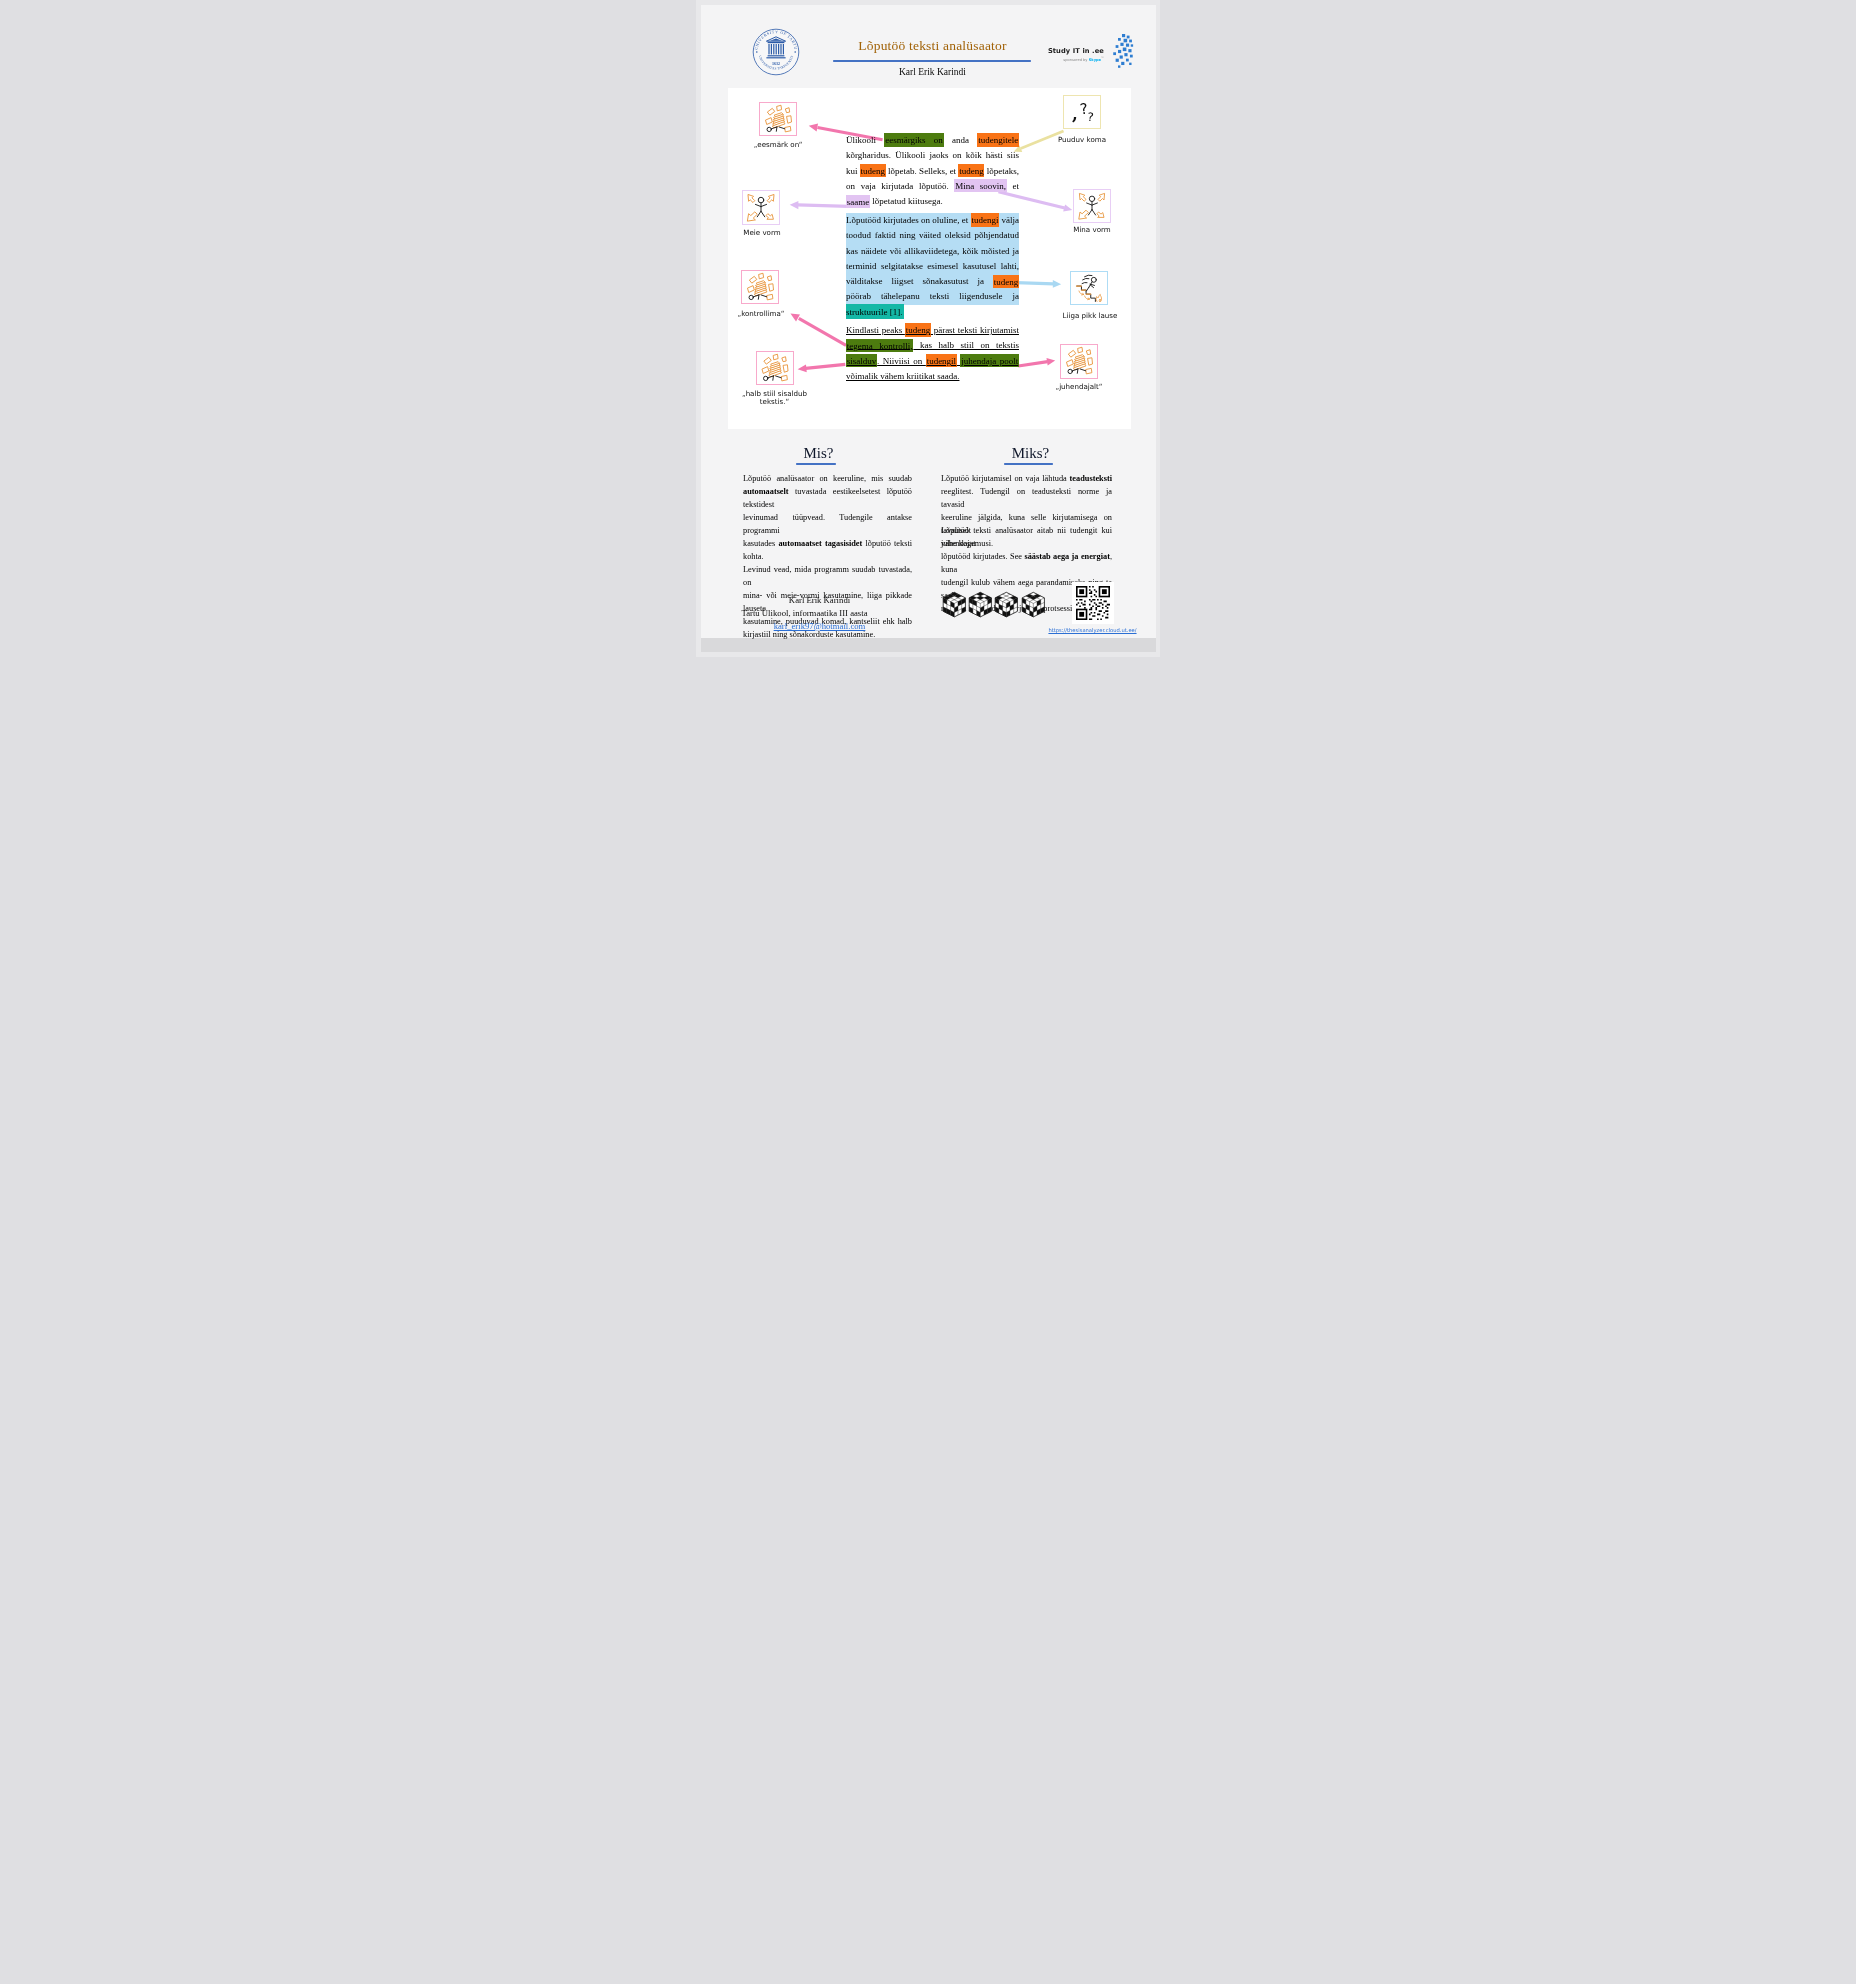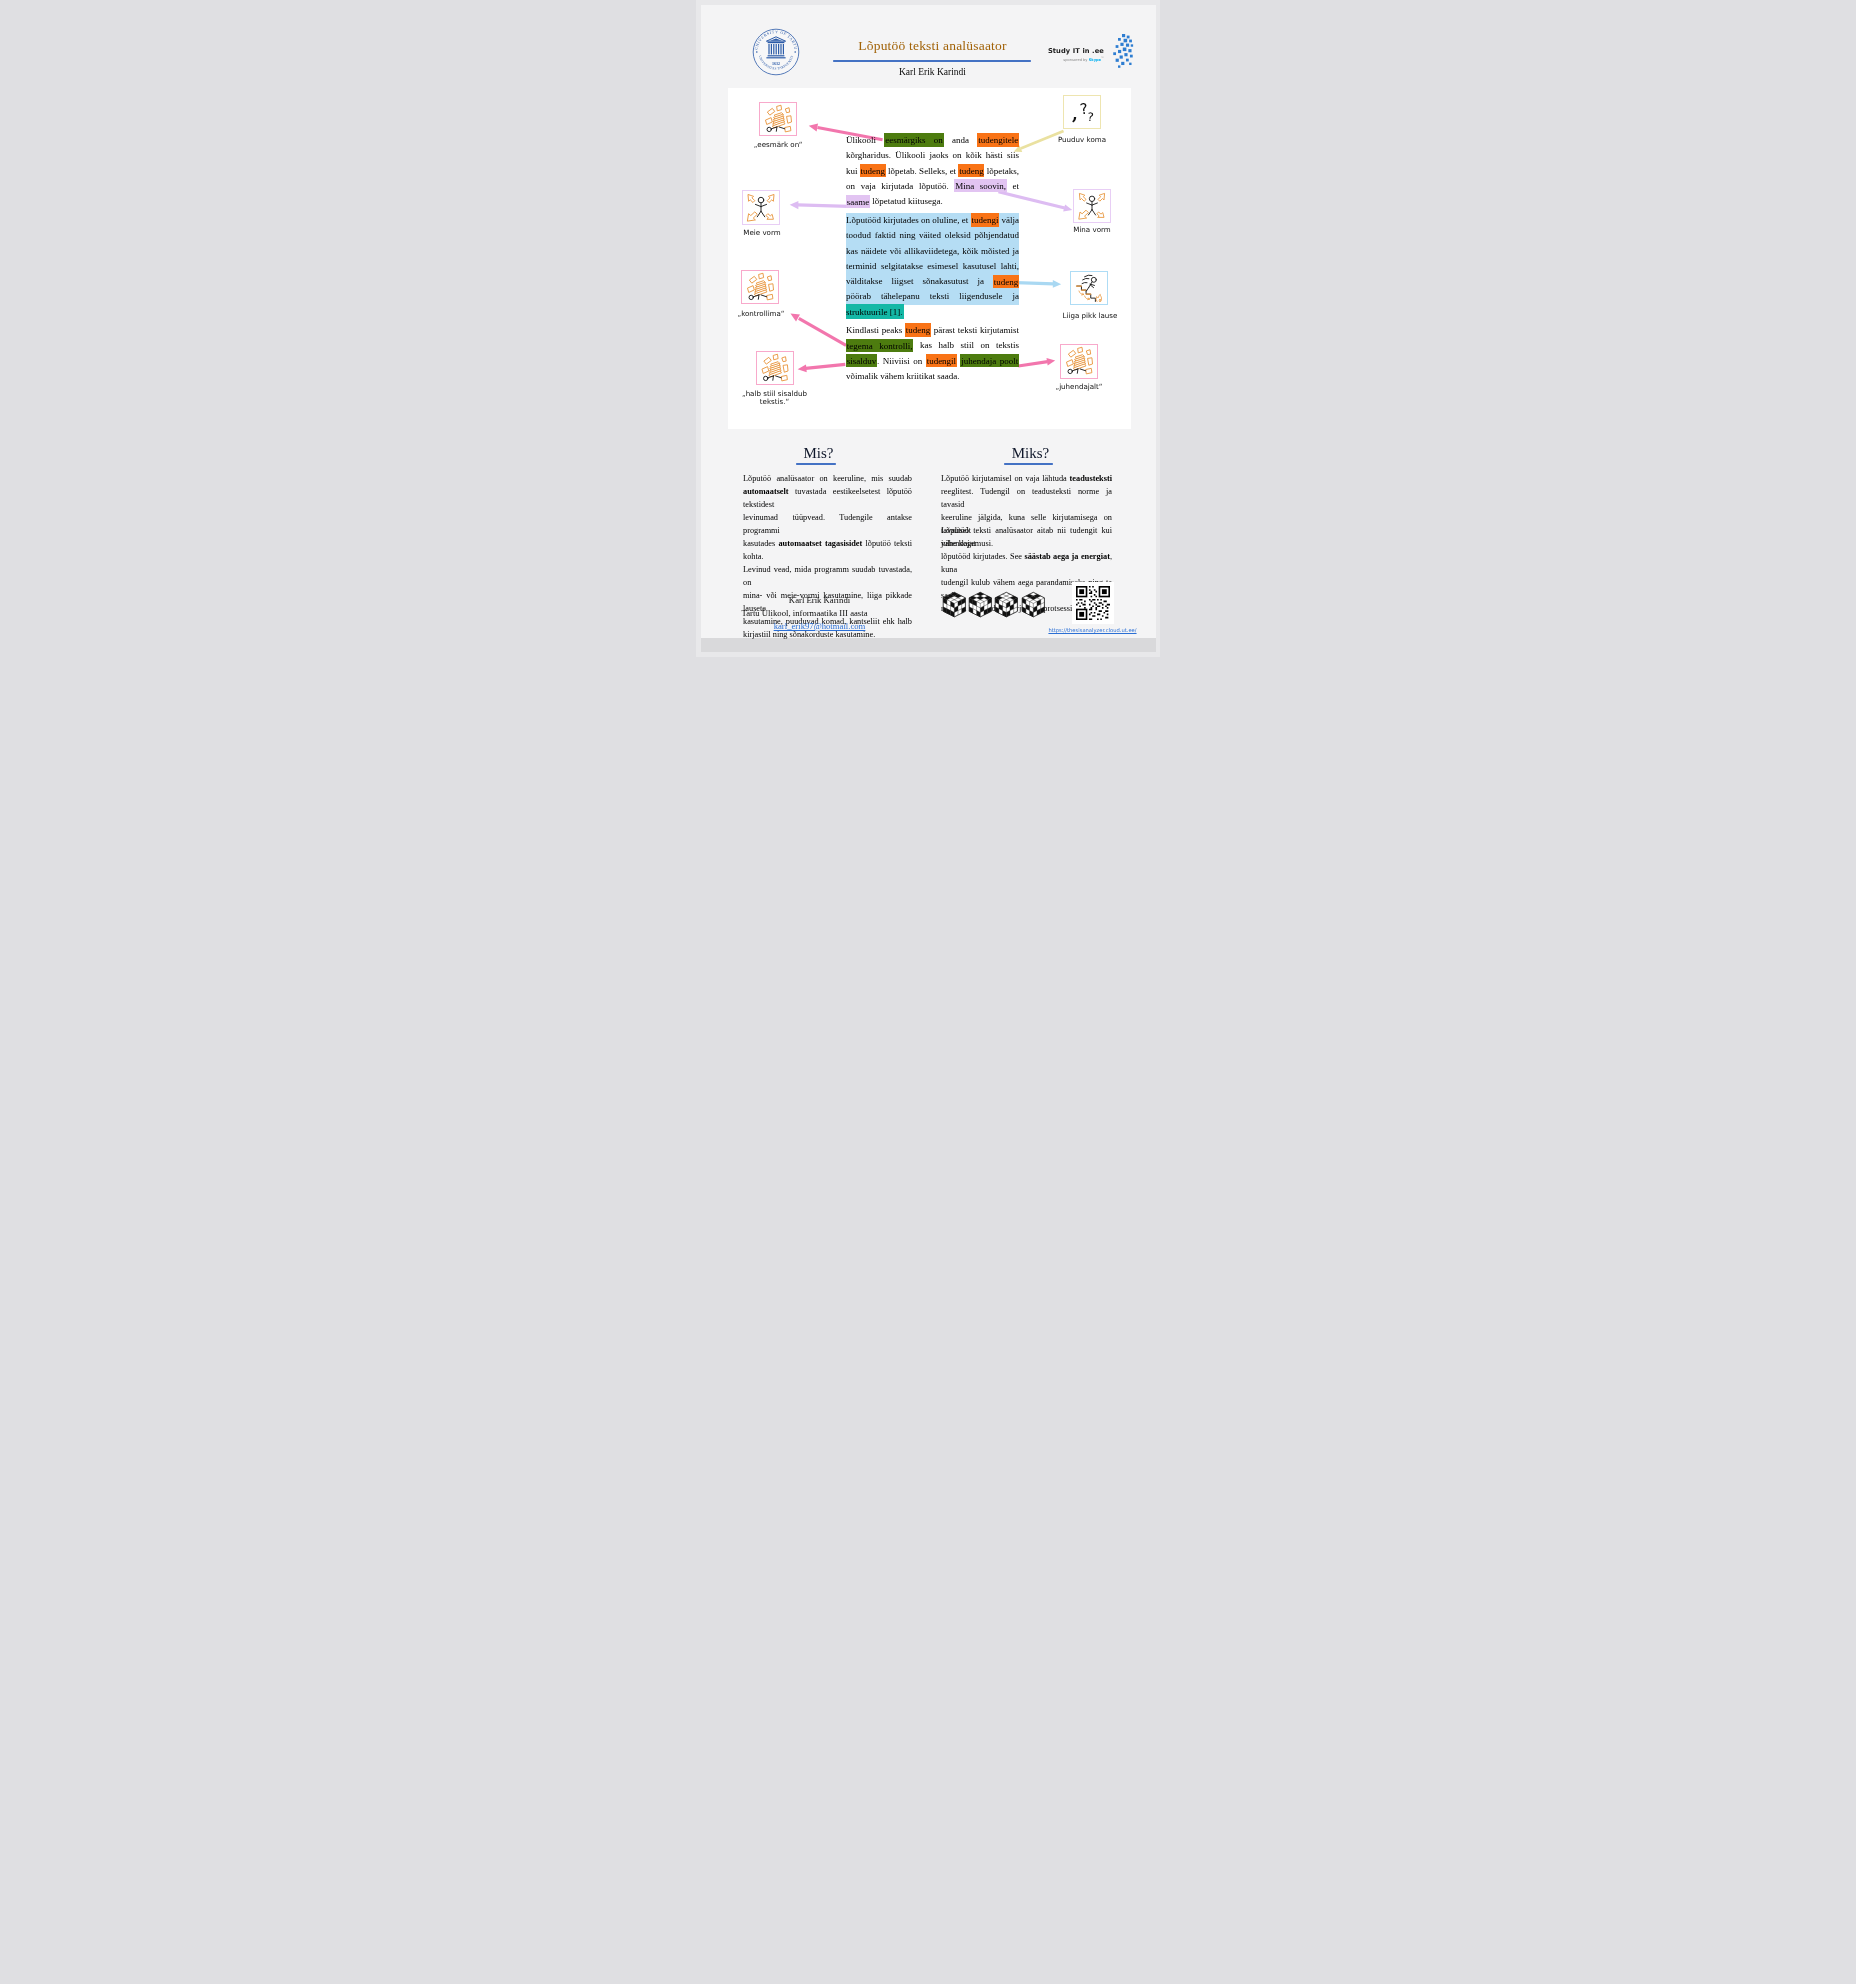--- a/index.html
+++ b/index.html
@@ -342,21 +342,21 @@
   <div class="abs para" style="left:150px;top:213px;width:173px;">
     <div class="line bL"><span>Lõputööd kirjutades on oluline, et </span><span class="hG">tudengi</span><span> välja</span></div>
     <div class="line bL"><span>toodud faktid ning väited oleksid põhjendatud</span></div>
     <div class="line bL"><span>kas näidete või allikaviidetega, kõik mõisted ja</span></div>
     <div class="line bL"><span>terminid selgitatakse esimesel kasutusel lahti,</span></div>
     <div class="line bL"><span>välditakse liigset sõnakasutust ja </span><span class="hG">tudeng</span></div>
     <div class="line bL"><span>pöörab tähelepanu teksti liigendusele ja</span></div>
     <div class="line last"><span class="bL7">struktuurile [1].</span></div>
   </div>
 
-  <div class="abs para" style="left:150px;top:323px;width:173px;">
+  <div class="abs para" style="left:150px;top:323px;width:173px;text-decoration:underline;">
     <div class="line"><span>Kindlasti peaks </span><span class="hG">tudeng</span><span> pärast teksti kirjutamist</span></div>
     <div class="line"><span class="hP">tegema kontrolli,</span><span> kas halb stiil on tekstis</span></div>
     <div class="line"><span class="hP">sisalduv</span><span>. Niiviisi on </span><span class="hG">tudengil</span><span> </span><span class="hP">juhendaja poolt</span></div>
     <div class="line last"><span>võimalik vähem kriitikat saada.</span></div>
   </div>
 
   <div class="abs h2" style="left:83px;top:445px;width:79px;">Mis?</div>
   <div class="abs rule" style="left:100px;top:463px;width:40px;height:1.6px;"></div>
   <div class="abs spara" style="left:47px;top:472px;width:169px;">
     <div class="line"><span>Lõputöö analüsaator on keeruline, mis suudab</span></div>

